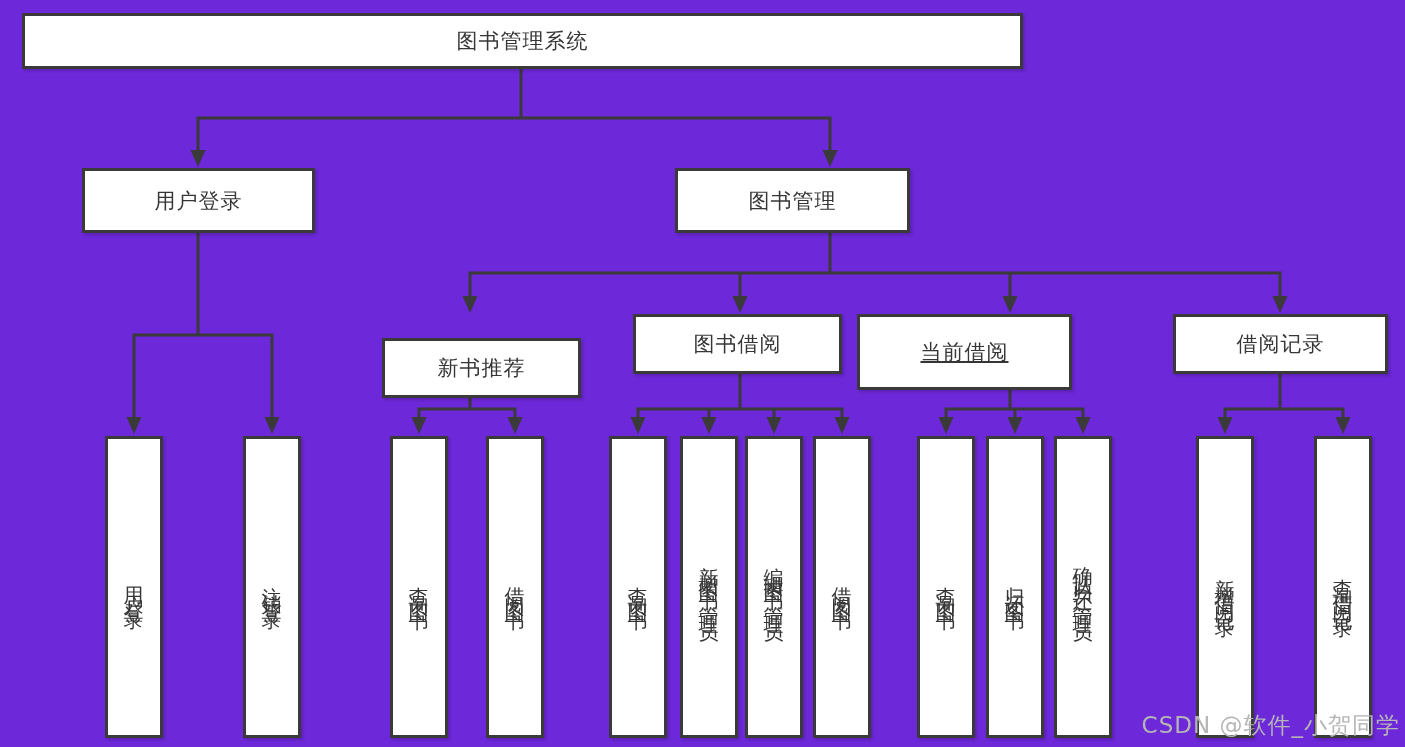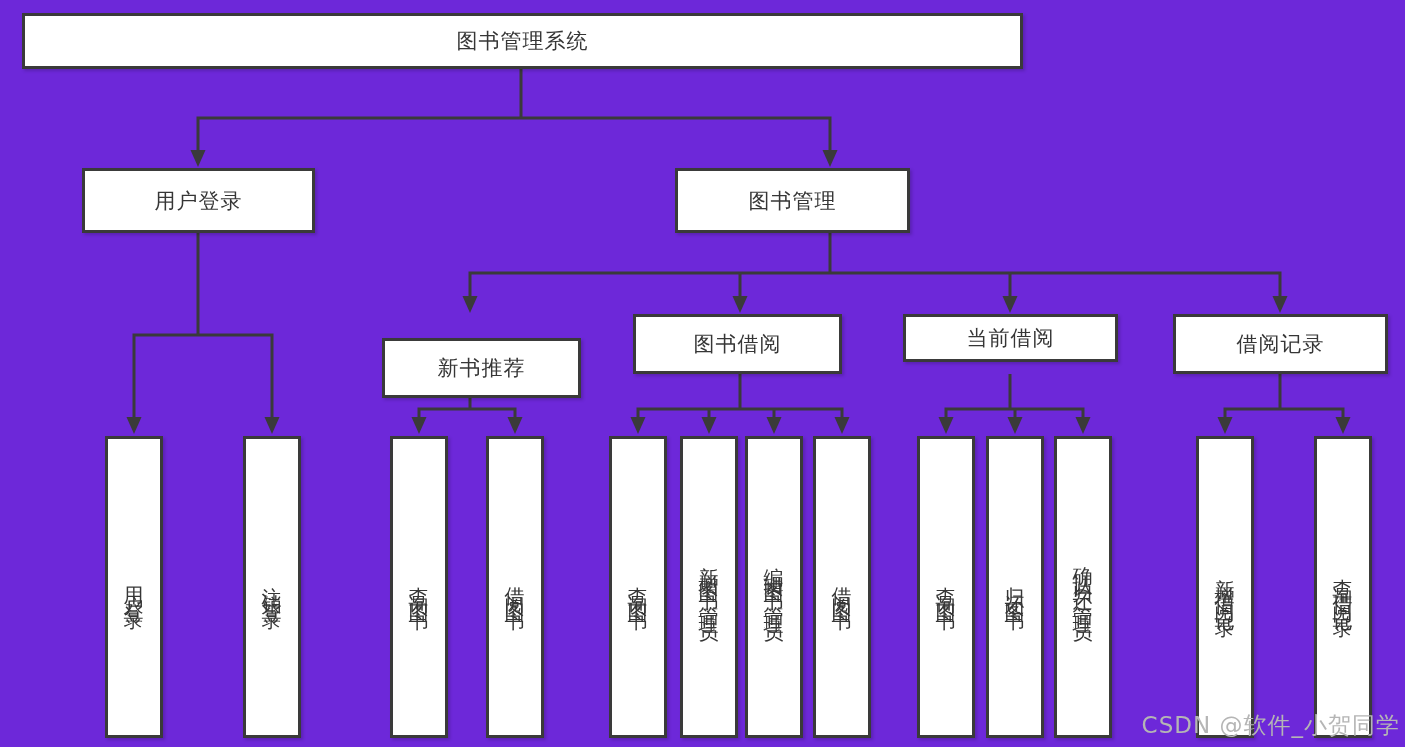--- a/index.html
+++ b/index.html
@@ -112,21 +112,21 @@
   <div class="nodebox" style="left:675px; top:168px; width:235px; height:65px;">
     <span>图书管理</span>
   </div>
 
   <div class="nodebox" style="left:382px; top:314px; width:199px; height:60px;margin-top:24px;">
     <span>新书推荐</span>
   </div>
   <div class="nodebox" style="left:633px; top:314px; width:209px; height:60px;">
     <span>图书借阅</span>
   </div>
-  <div class="nodebox" style="left:903px; top:314px; width:215px; height:48px;">
+  <div class="nodebox" style="left:857px; top:314px; width:215px; height:76px;text-decoration:underline;">
     <span>当前借阅</span>
   </div>
   <div class="nodebox" style="left:1173px; top:314px; width:215px; height:60px;">
     <span>借阅记录</span>
   </div>
 
   <div class="nodebox leaf" style="left:105px; top:436px;">
     <span class="vtext">用户登录</span>
   </div>
   <div class="nodebox leaf" style="left:243px; top:436px;">

